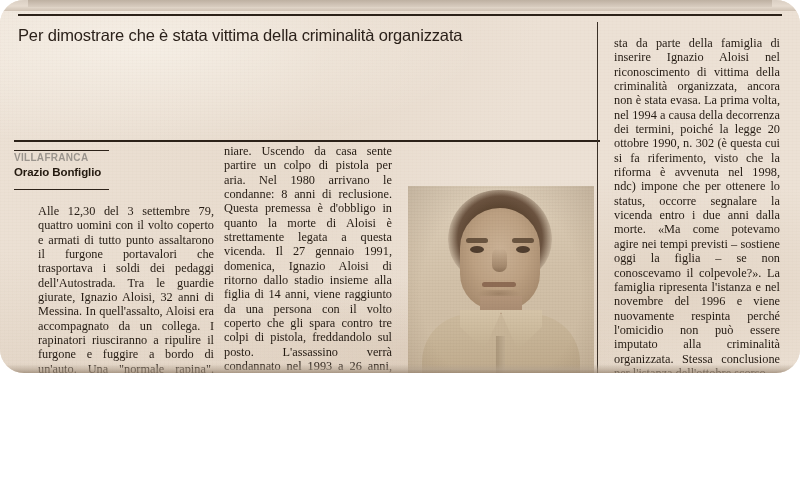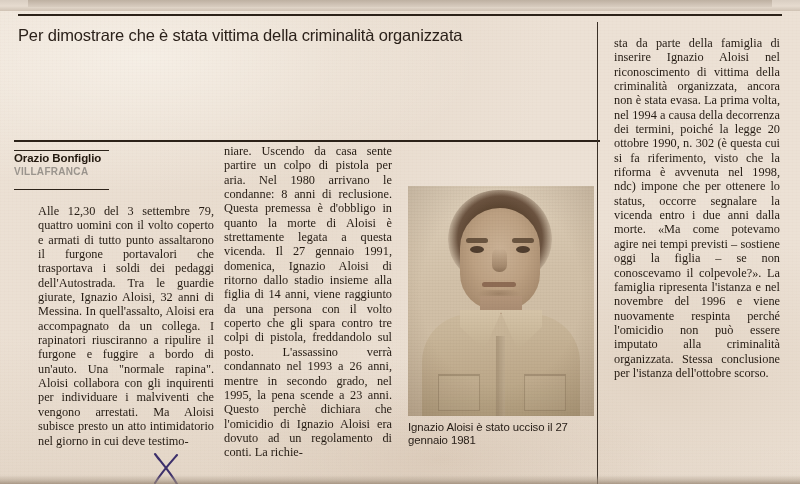--- a/index.html
+++ b/index.html
@@ -4,25 +4,26 @@
 <style>
   html, body {
     margin: 0;
     padding: 0;
     background: #ffffff;
   }
 
   #page {
     position: relative;
     width: 800px;
-    height: 484px;
+    height: 373px;
     overflow: hidden;
     background-color: #ece1d5;
     font-family: "Liberation Serif", serif;
     color: #231a14;
+    border-radius: 24px;
   }
 
   
   #paper-texture {
     position: absolute;
     inset: 0;
     background-color: #ece1d5;
     background-image:
       radial-gradient(ellipse 60% 40% at 18% 12%, rgba(255,252,246,0.55), rgba(255,252,246,0) 70%),
       radial-gradient(ellipse 50% 45% at 82% 78%, rgba(214,196,176,0.45), rgba(214,196,176,0) 70%),
@@ -298,22 +299,22 @@
 
   <div id="kicker">Per dimostrare che è stata vittima della criminalità organizzata</div>
 
 
   <div class="rule-h" style="left:14px; top:140px; width:586px; height:1.5px;"></div>
 
   <div class="rule-v" style="left:597px; top:22px; width:1.2px; height:468px;"></div>
 
   <div class="rule-h" style="left:14px; top:150px; width:95px; height:1.2px;"></div>
   <div id="byline">
+    <div id="byline-place">VILLAFRANCA</div>
     <div id="byline-name">Orazio Bonfiglio</div>
-    <div id="byline-place">VILLAFRANCA</div>
   </div>
   <div class="rule-h" style="left:14px; top:189px; width:95px; height:1.2px;"></div>
 
   <div class="col" id="col1">
     <p>Alle 12,30 del 3 settembre 79, quattro uomini con il volto coperto e armati di tutto punto assaltarono il furgone portavalori che trasportava i soldi dei pedaggi dell'Autostrada. Tra le guardie giurate, Ignazio Aloisi, 32 anni di Messina. In quell'assalto, Aloisi era accompagnato da un collega. I rapinatori riusciranno a ripulire il furgone e fuggire a bordo di un'auto. Una "normale rapina". Aloisi collabora con gli inquirenti per individuare i malviventi che vengono arrestati. Ma Aloisi subisce presto un atto intimidatorio nel giorno in cui deve testimo-</p>
   </div>
 
   <div class="col" id="col2">
     <p>niare. Uscendo da casa sente partire un colpo di pistola per aria. Nel 1980 arrivano le condanne: 8 anni di reclusione. Questa premessa è d'obbligo in quanto la morte di Aloisi è strettamente legata a questa vicenda. Il 27 gennaio 1991, domenica, Ignazio Aloisi di ritorno dallo stadio insieme alla figlia di 14 anni, viene raggiunto da una persona con il volto coperto che gli spara contro tre colpi di pistola, freddandolo sul posto. L'assassino verrà condannato nel 1993 a 26 anni, mentre in secondo grado, nel 1995, la pena scende a 23 anni. Questo perchè dichiara che l'omicidio di Ignazio Aloisi era dovuto ad un regolamento di conti. La richie-</p>
   </div>

